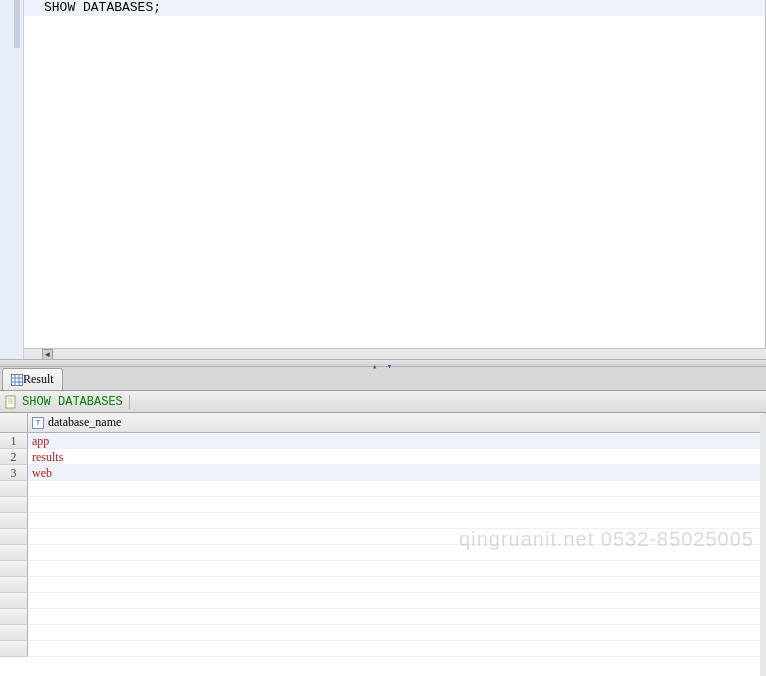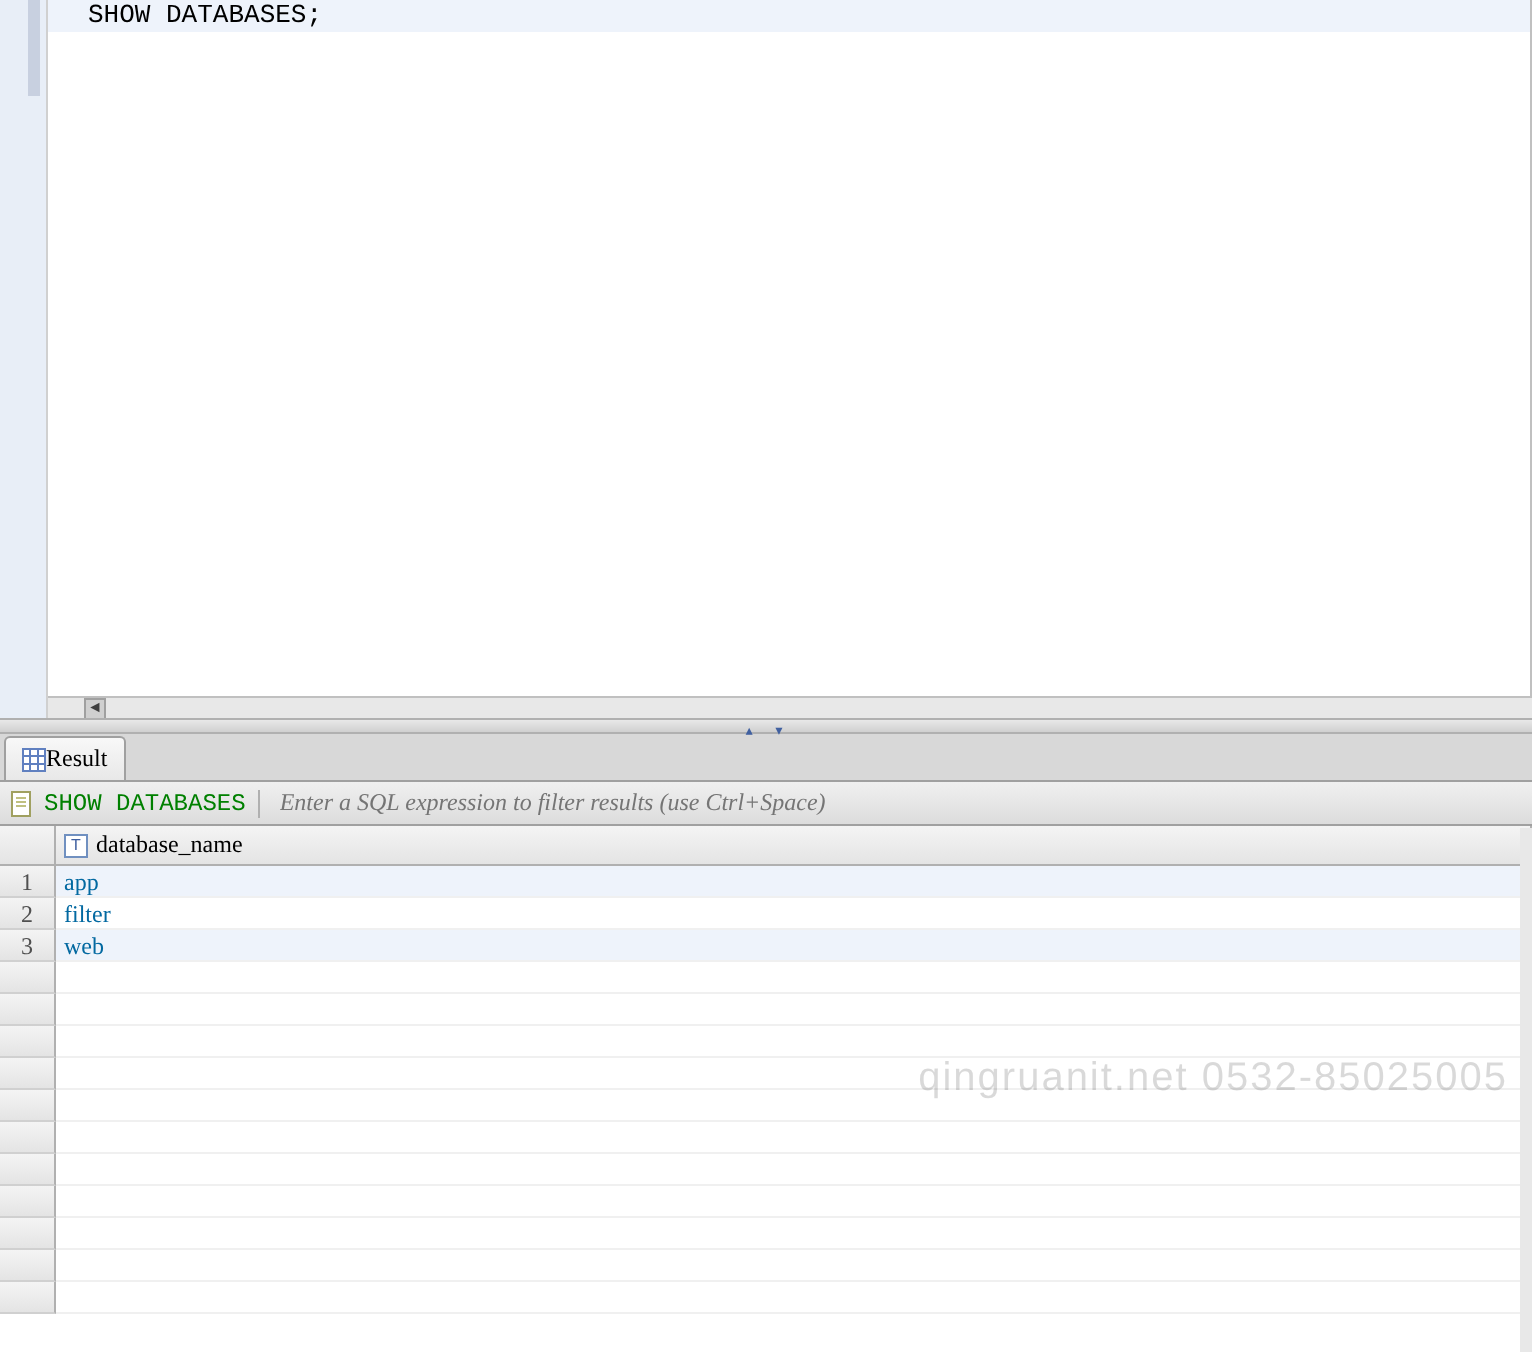--- a/index.html
+++ b/index.html
@@ -200,21 +200,21 @@
       text-align: center;
       line-height: 16px;
       color: #505050;
       flex-shrink: 0;
     }
     .data-cell {
       flex: 1;
       padding-left: 4px;
       line-height: 16px;
       border-bottom: 1px solid #f0f0f0;
-      color: #0369a1;
+      color: #b91c1c;
     }
     .empty-row { display: flex; height: 16px; }
     .watermark {
       position: absolute;
       right: 12px;
       top: 528px;
       font-family: Arial, sans-serif;
       font-size: 20px;
       color: rgba(0,0,0,0.15);
       letter-spacing: 1px;
@@ -268,39 +268,38 @@
 <div class="results-toolbar">
   <span class="toolbar-icon">
     <svg width="14" height="14" viewBox="0 0 14 14">
       <rect x="2" y="1" width="9" height="12" fill="#fff" stroke="#a0a060"></rect>
       <line x1="4" y1="4" x2="9" y2="4" stroke="#c0c080"></line>
       <line x1="4" y1="6" x2="9" y2="6" stroke="#c0c080"></line>
       <line x1="4" y1="8" x2="9" y2="8" stroke="#c0c080"></line>
     </svg>
   </span>
   <span class="sql-label">SHOW DATABASES</span>
-  <input class="filter-input" type="text" placeholder="Enter a SQL expression to filter results (use Ctrl+Space)" style="">
 </div>
 
 <div class="results-grid">
   <div class="grid-header">
     <div class="rownum-header"></div>
     <div class="col-header">
       <span class="col-type-icon">T</span>
       <span>database_name</span>
     </div>
   </div>
 
   <div class="grid-row even">
     <div class="rownum-cell">1</div>
     <div class="data-cell">app</div>
   </div>
   <div class="grid-row odd">
     <div class="rownum-cell">2</div>
-    <div class="data-cell">filter</div>
+    <div class="data-cell">results</div>
   </div>
   <div class="grid-row even">
     <div class="rownum-cell">3</div>
     <div class="data-cell">web</div>
   </div>
 
   <div class="empty-row">
       <div class="rownum-cell"></div>
       <div class="data-cell"></div>
     </div>

